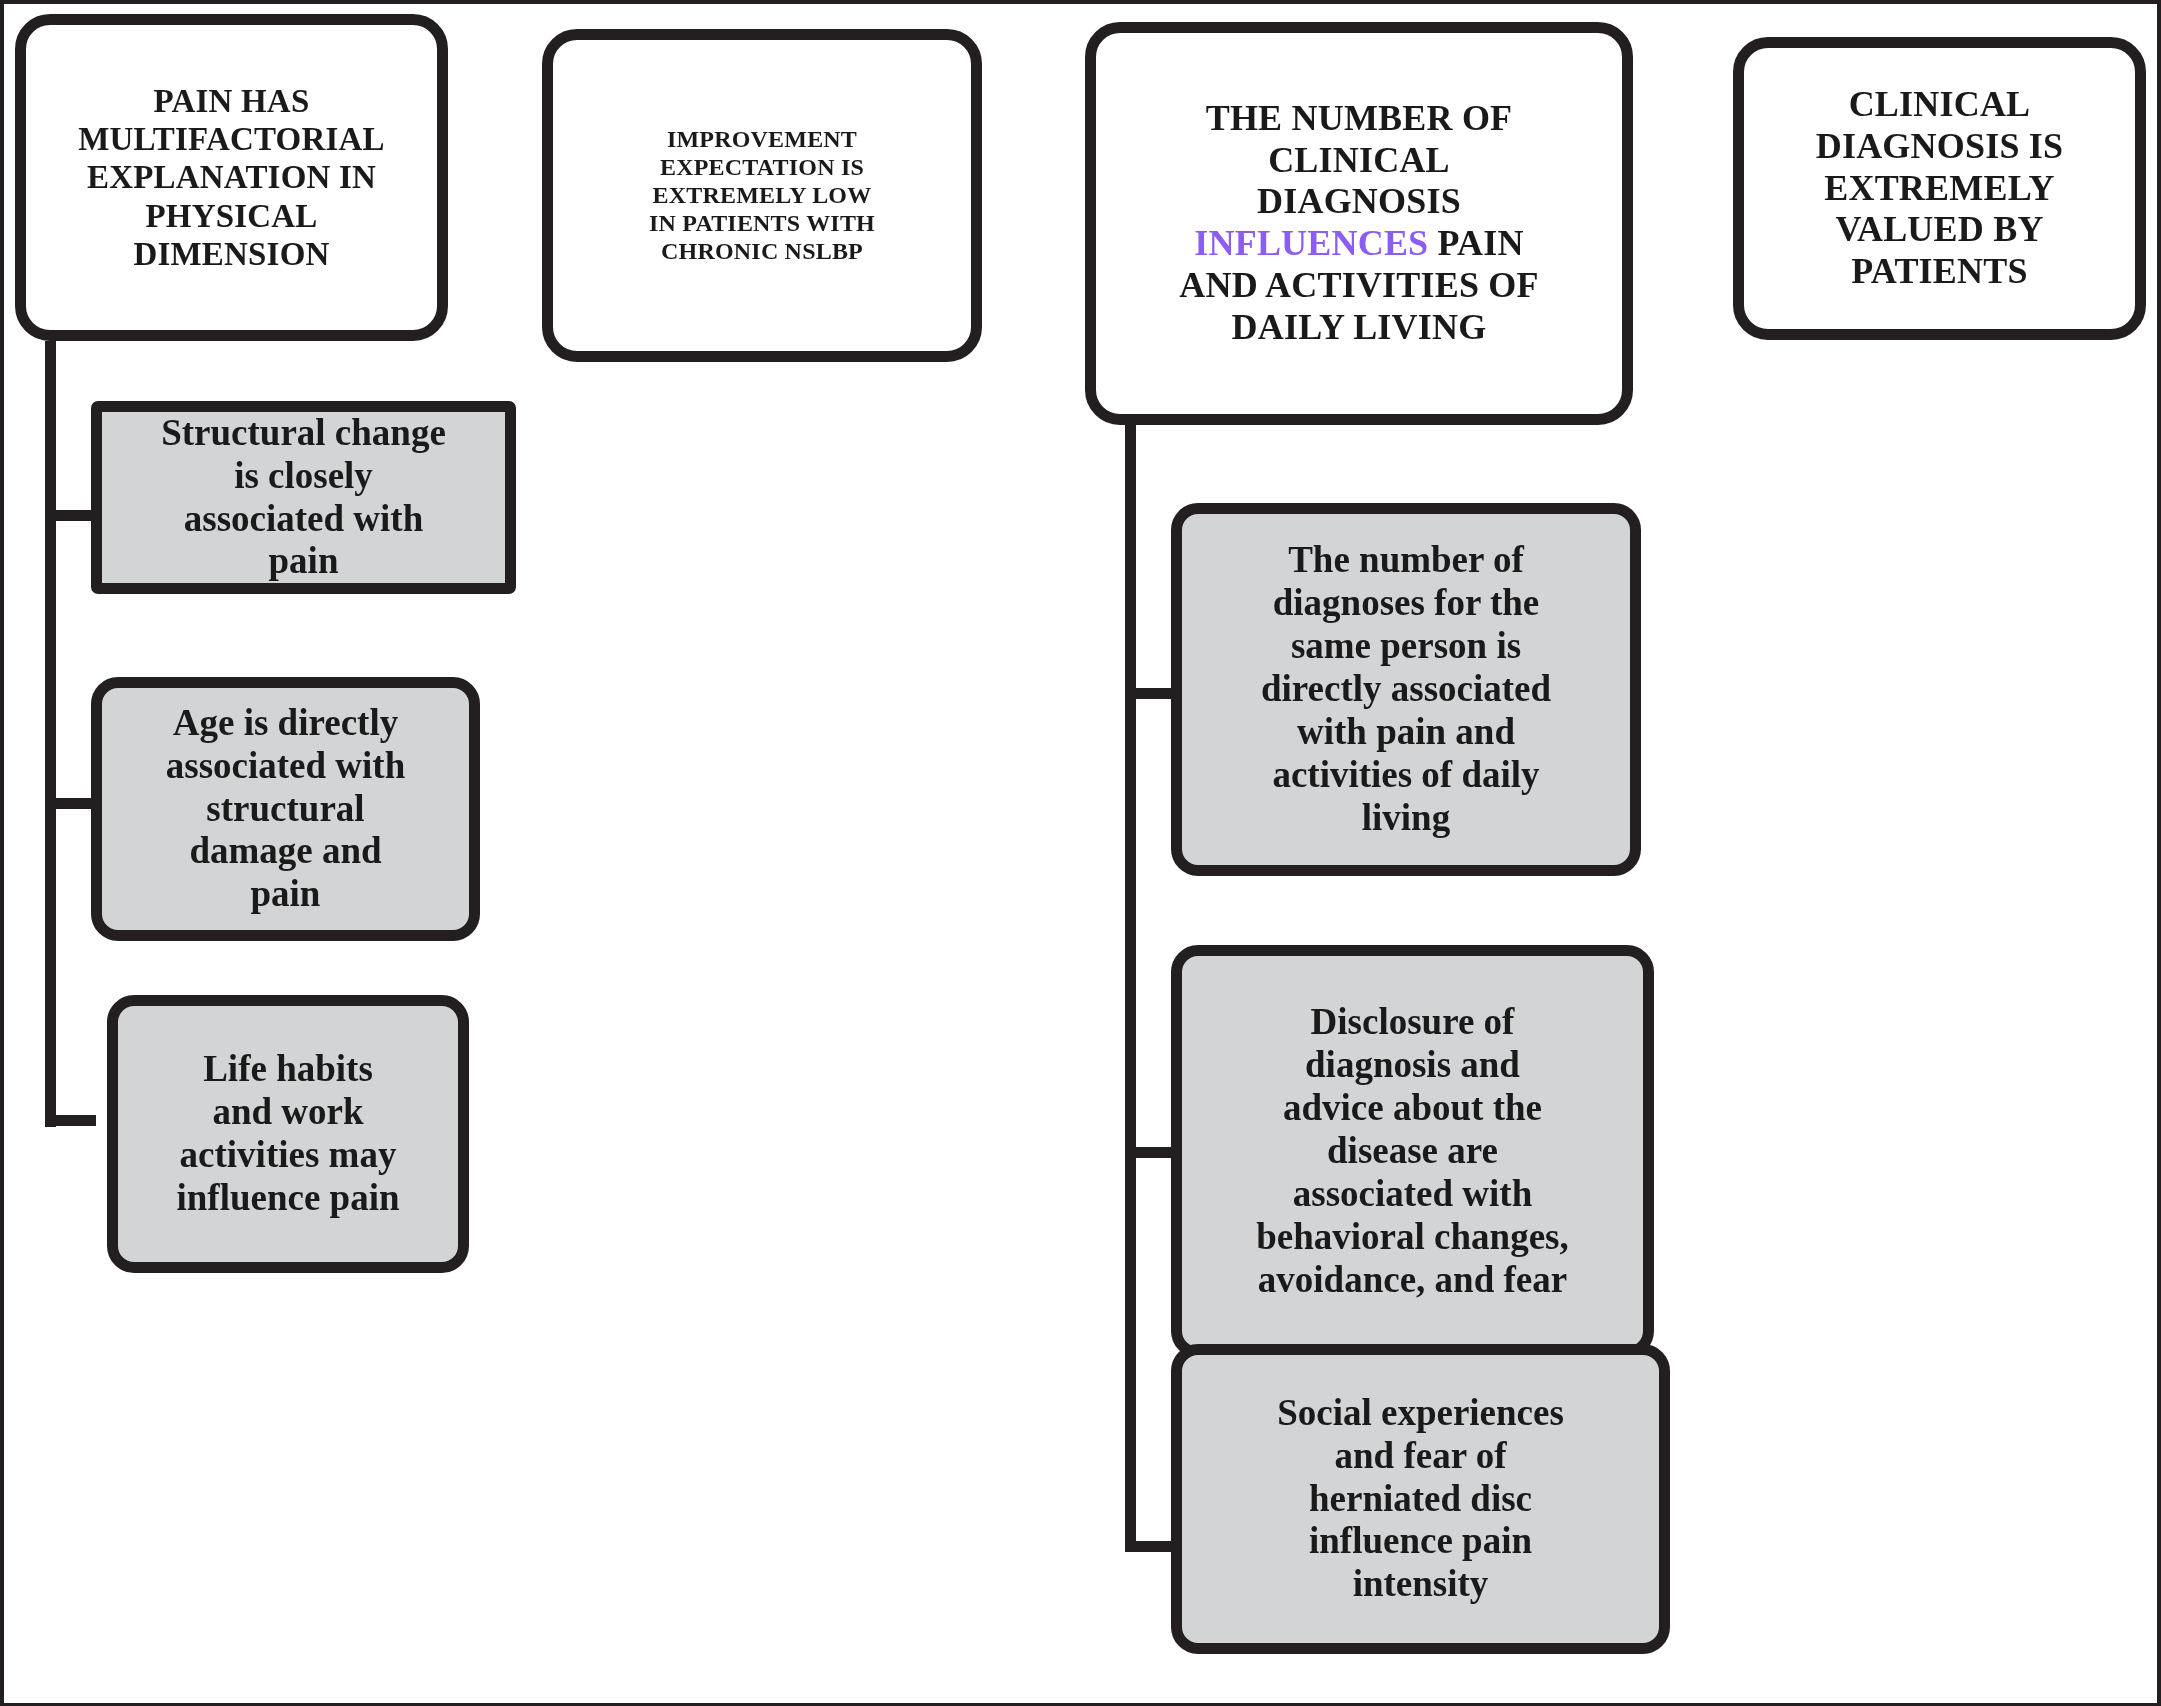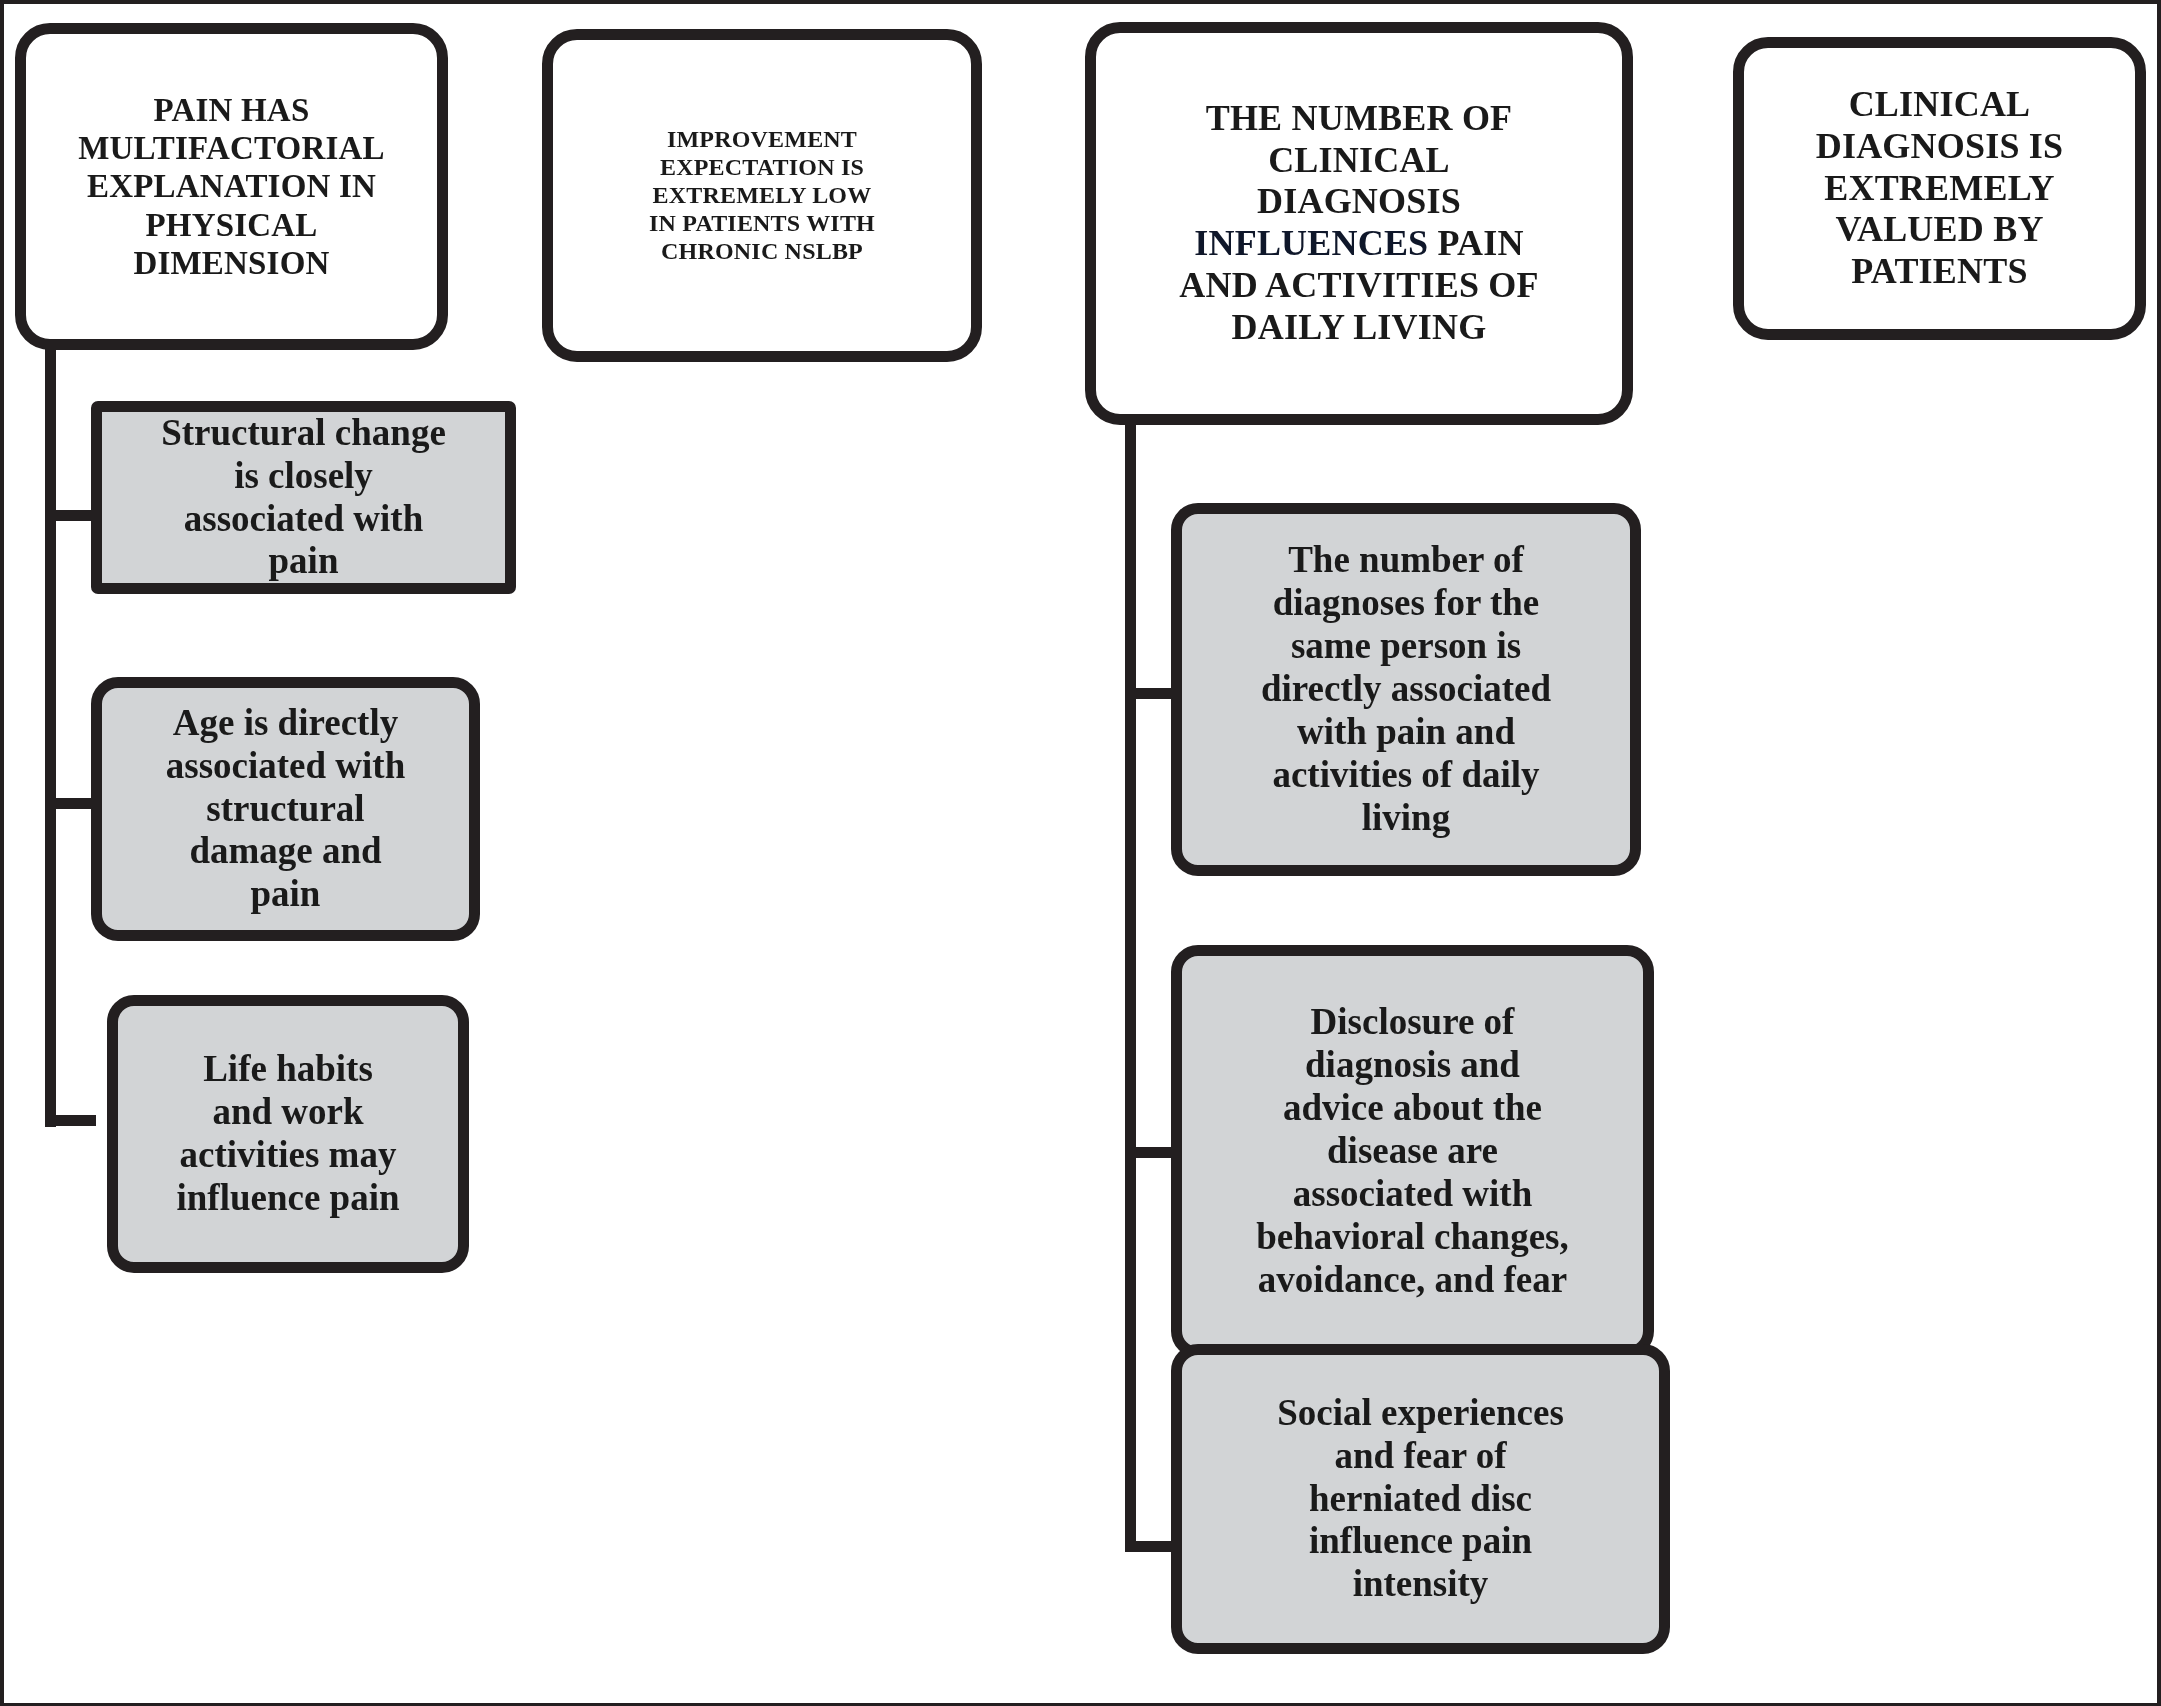--- a/index.html
+++ b/index.html
@@ -48,35 +48,35 @@
     border: 11px solid #231f20;
     border-radius: 27px;
   }
 
   .node .txt {
     display: block;
     padding: 0 11px;
     white-space: pre-line;
   }
 
-  .hl-grey { color: #0f172a; }
+  .hl-grey { color: #8b5cf6; }
 
   
   .conn {
     position: absolute;
     background: #231f20;
     z-index: 1;
   }
 </style>
 </head>
 <body>
 
 <div id="canvas">
 
-  <div class="node header-node" style="left:11px; top:19px; width:433px; height:327px; font-size:33px;">
+  <div class="node header-node" style="left:11px; top:10px; width:433px; height:327px; font-size:33px;">
     <span class="txt">PAIN HAS
 MULTIFACTORIAL
 EXPLANATION IN
 PHYSICAL
 DIMENSION</span>
   </div>
 
   <div class="conn" style="left:41px; top:337px; width:11px; height:786px;"></div>
   <div class="conn" style="left:41px; top:506px; width:51px; height:11px;"></div>
   <div class="conn" style="left:41px; top:794px; width:51px; height:11px;"></div>

